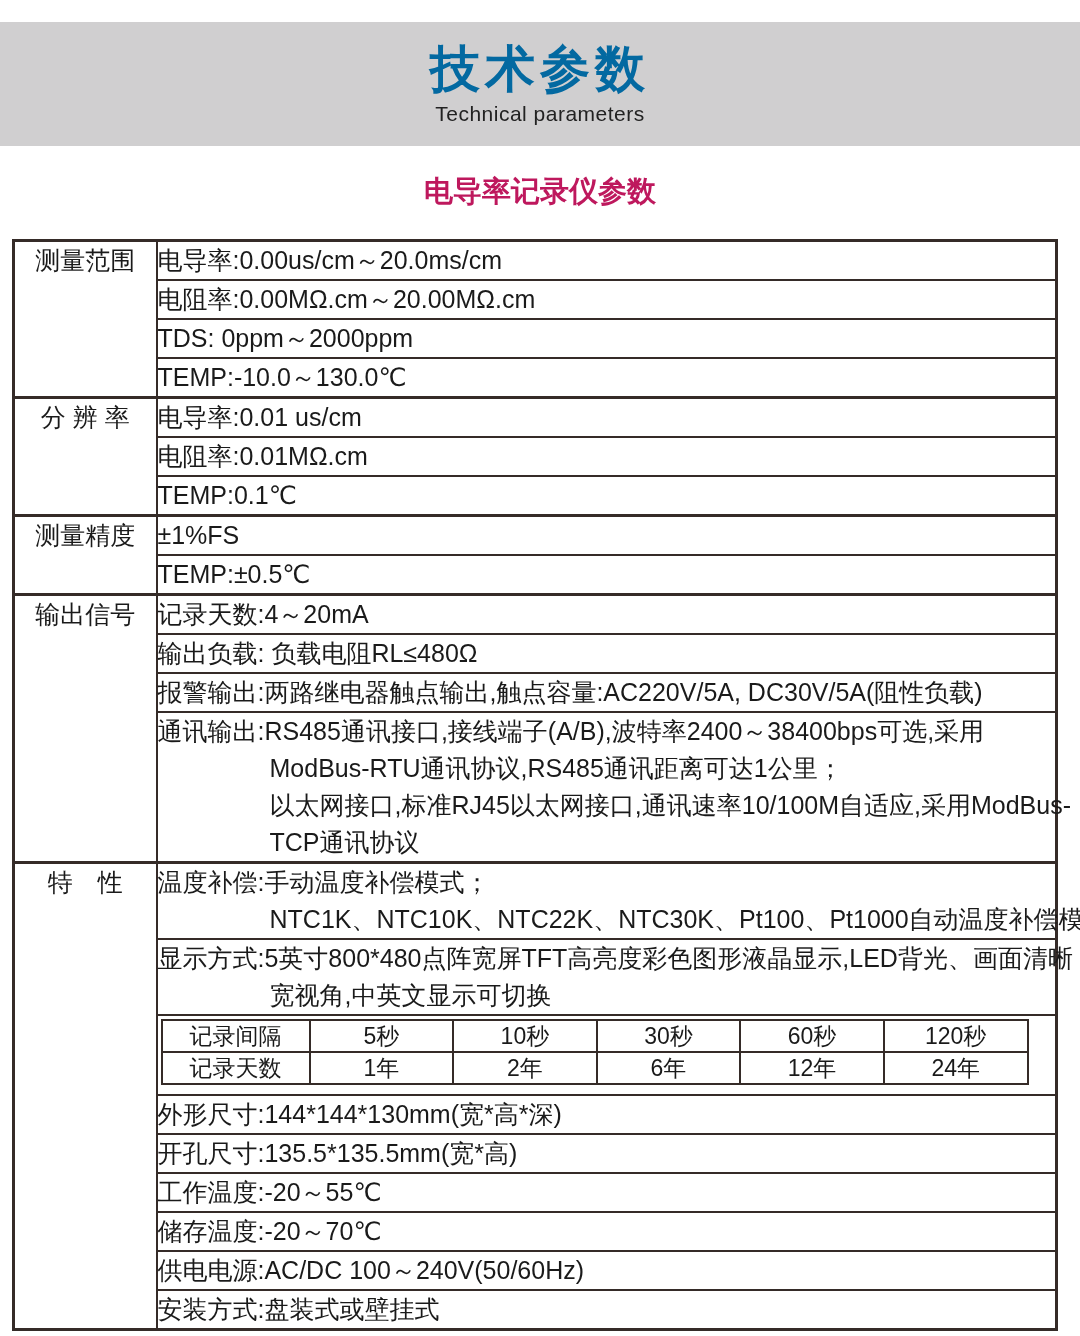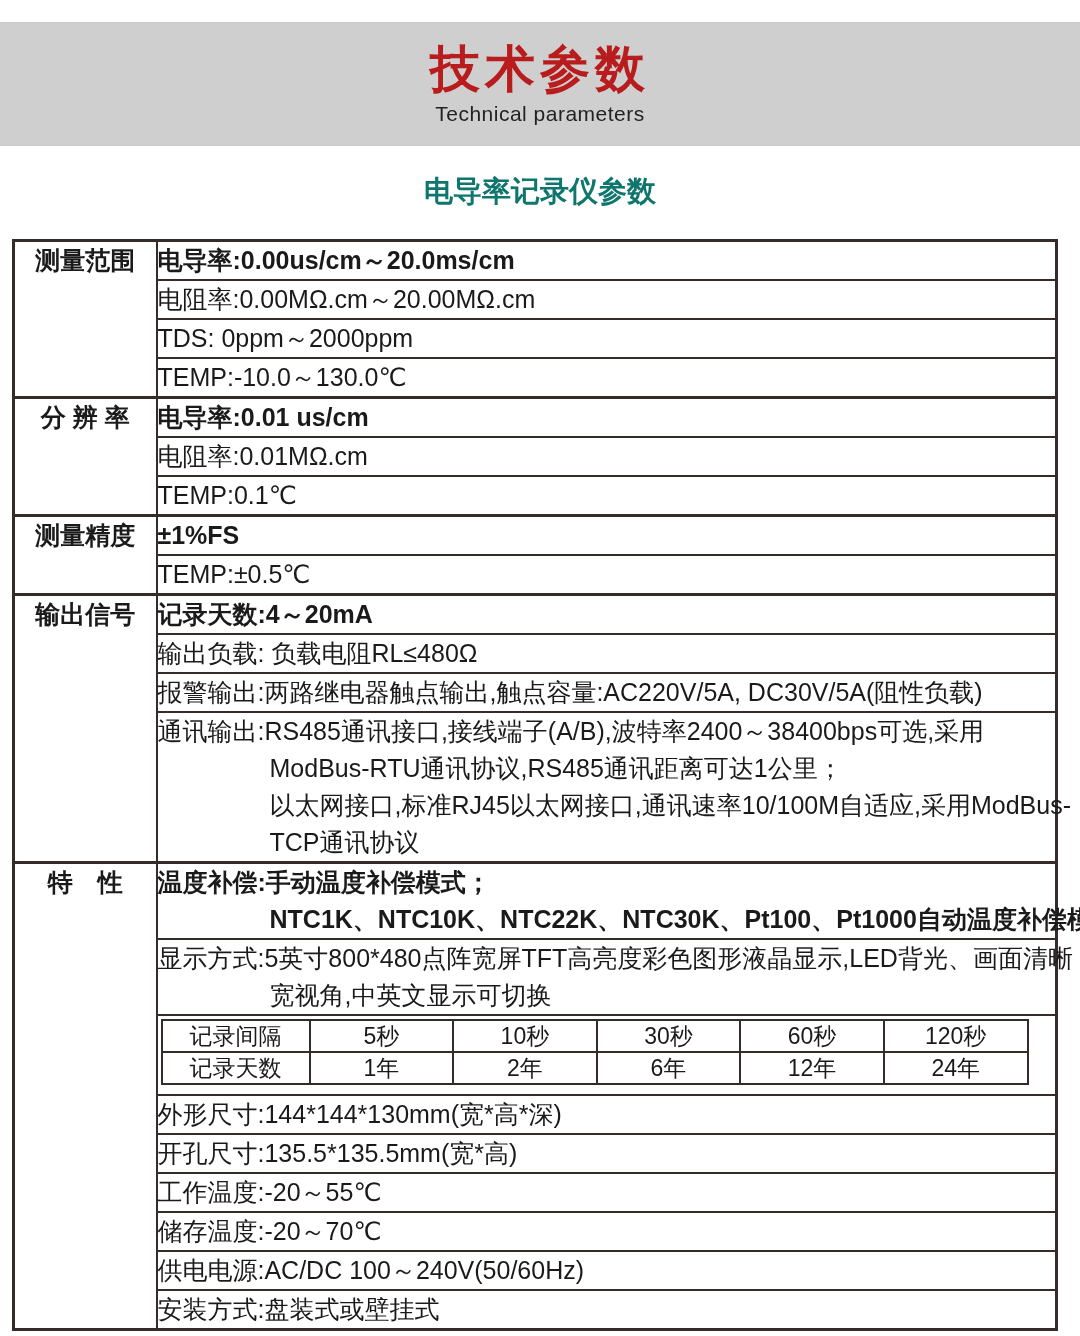--- a/index.html
+++ b/index.html
@@ -12,39 +12,39 @@
   body{
     width:1080px;height:1336px;overflow:hidden;
     font-family:"Liberation Sans","DejaVu Sans",sans-serif;
     color:var(--text);
   }
   .band{
     margin-top:22px;height:124px;background:var(--band);
     display:flex;flex-direction:column;align-items:center;justify-content:center;
   }
   .page-title{
-    font-size:50px;font-weight:bold;letter-spacing:5px;color:#b91c1c;line-height:1.1;
+    font-size:50px;font-weight:bold;letter-spacing:5px;color:#0369a1;line-height:1.1;
   }
   .page-subtitle{
     font-size:21px;color:#222;margin-top:5px;letter-spacing:0.5px;
   }
   .section-title{
-    margin-top:26px;text-align:center;font-size:29px;font-weight:bold;color:#0f766e;
+    margin-top:26px;text-align:center;font-size:29px;font-weight:bold;color:#be185d;
   }
   table.spec{
     margin:27px 0 0 12px;width:1046px;border-collapse:collapse;table-layout:fixed;
     border:3px solid var(--border);
   }
   table.spec td{
     border:2px solid var(--border);
     vertical-align:top;
     font-size:25px;line-height:37px;
     padding:0;
   }
-  table.spec tr.section-first td{border-top:3px solid var(--border);font-weight:bold;}
+  table.spec tr.section-first td{border-top:3px solid var(--border);}
   td.label{
     width:143px;text-align:center;
   }
   td.value{padding-left:8px;}
   .line{white-space:nowrap;}
   .line.cont{padding-left:112px;}
   table.subtable{
     width:868px;border-collapse:collapse;table-layout:fixed;
     margin:3px 4px 9px 3px;
     border:2px solid var(--border);

